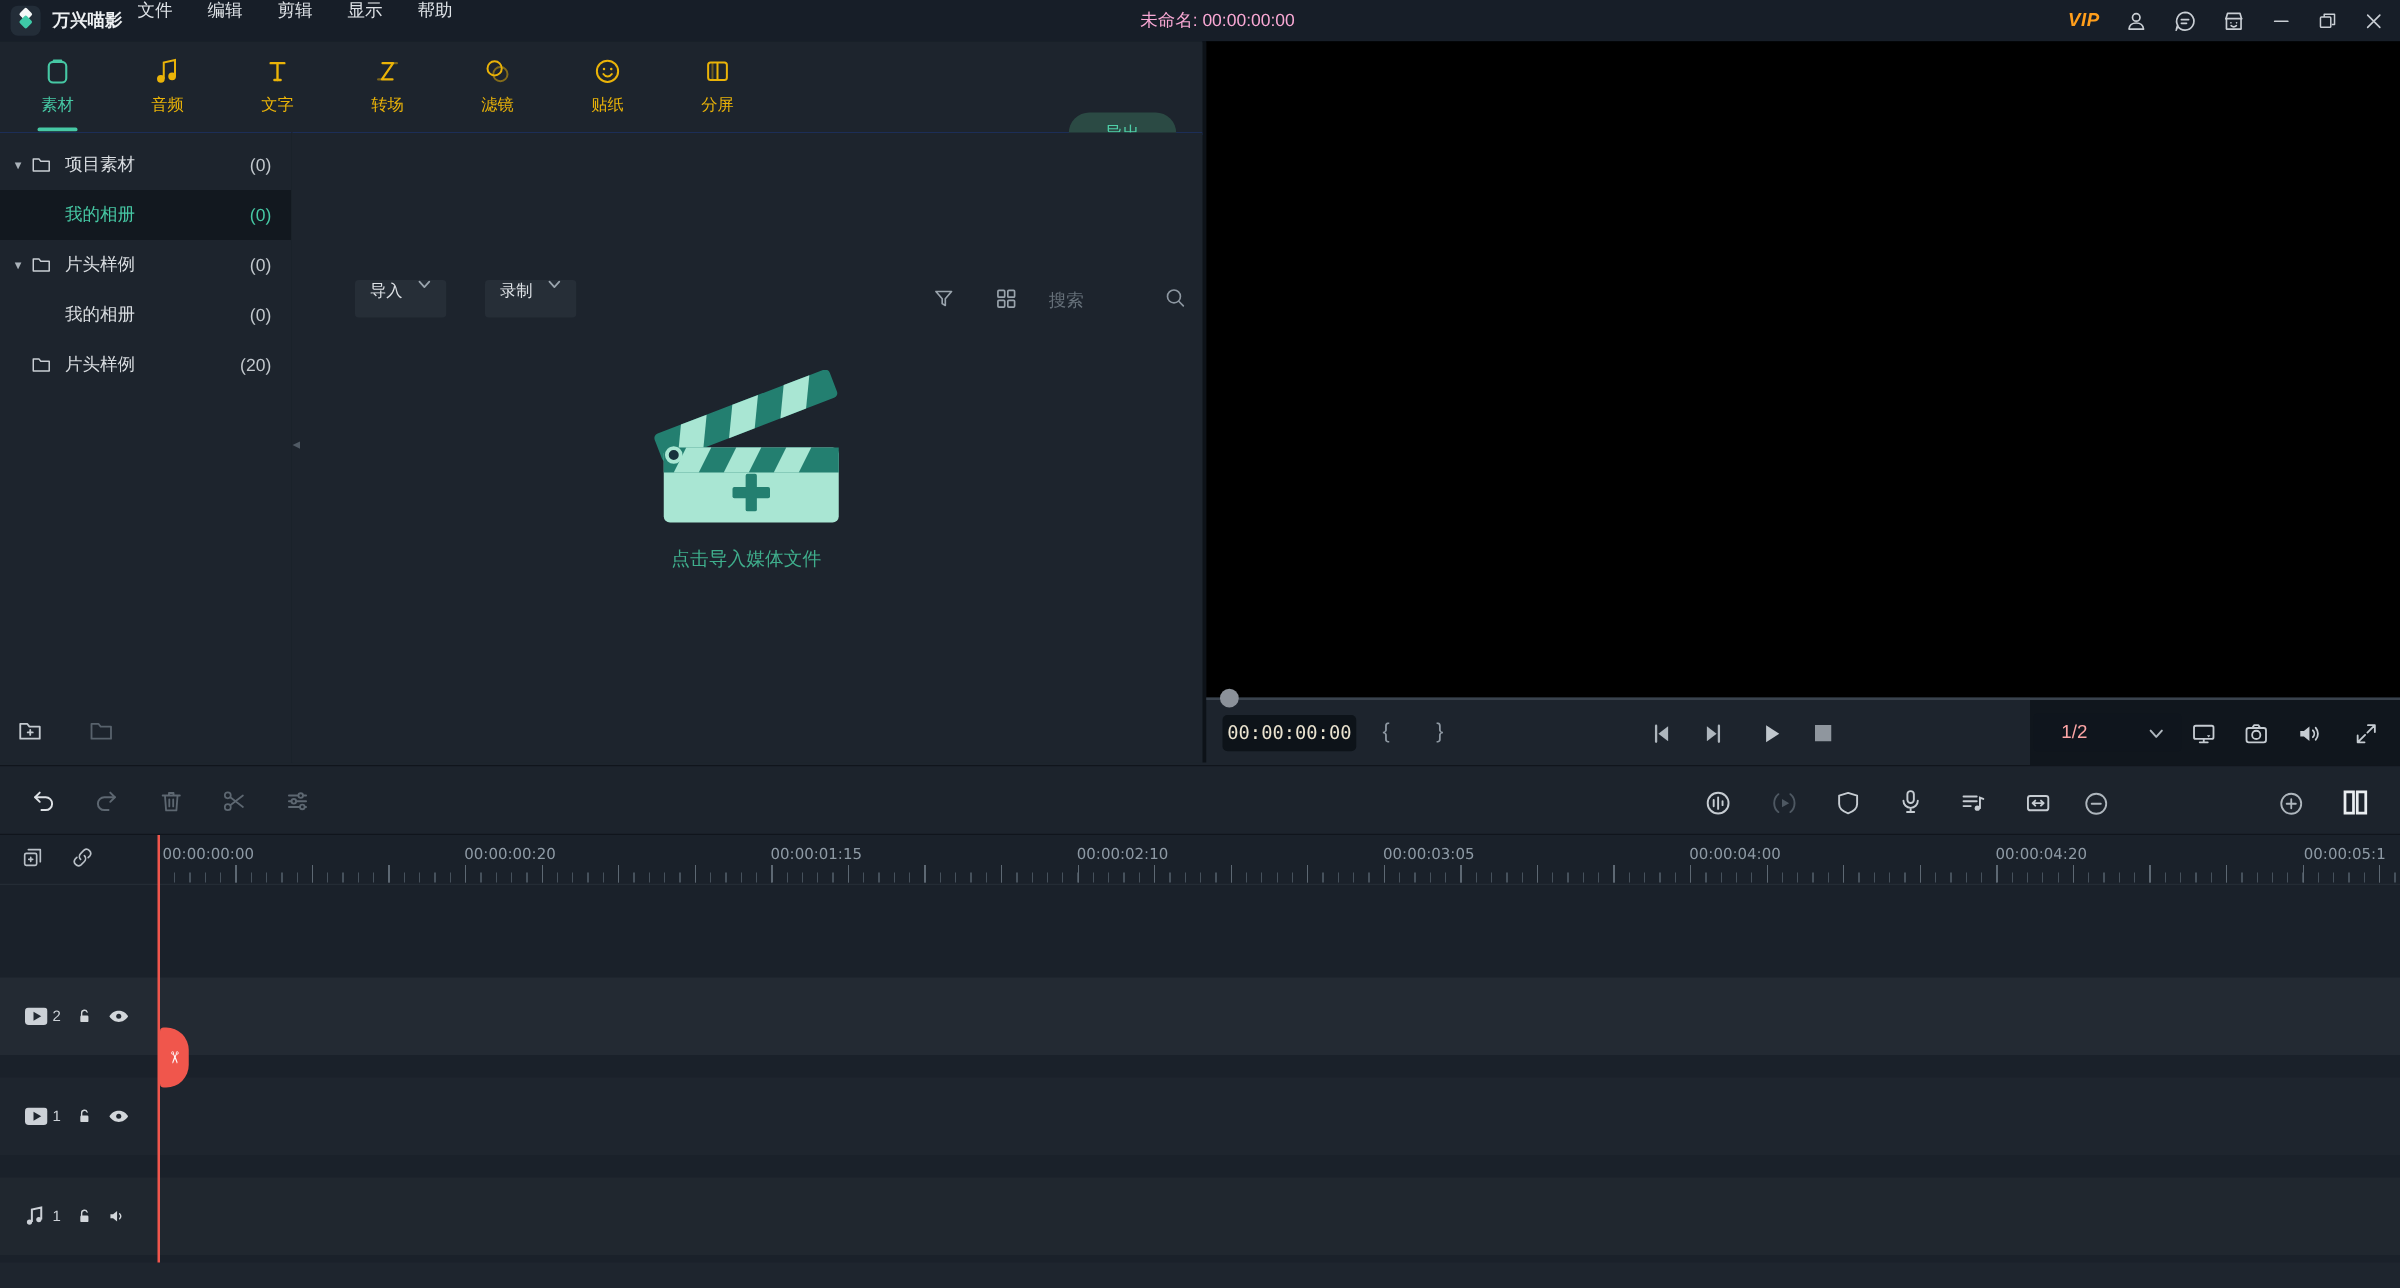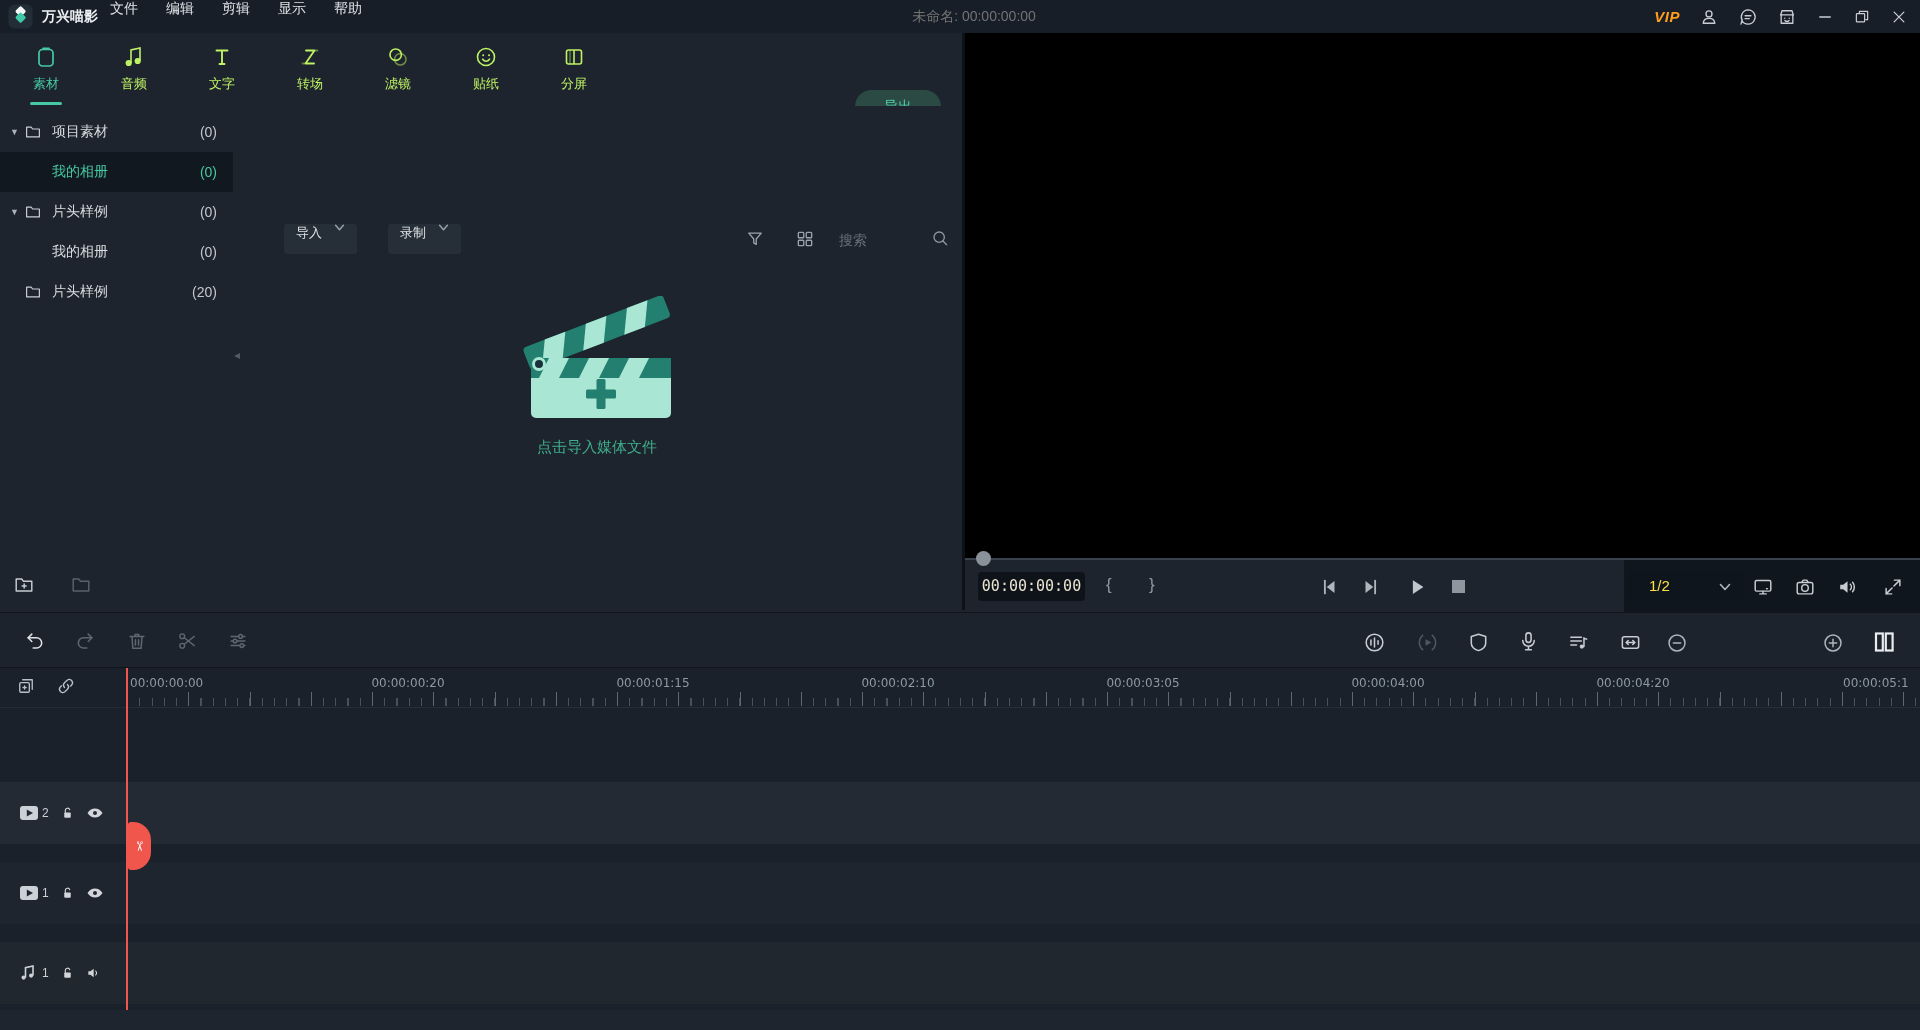--- a/index.html
+++ b/index.html
@@ -5,28 +5,28 @@
   html,body{margin:0;padding:0;width:1920px;height:1030px;overflow:hidden;background:#10161d;
     font-family:"Liberation Sans","DejaVu Sans",sans-serif;-webkit-font-smoothing:antialiased;}
   .abs{position:absolute;}
   .app{position:relative;width:1624px;height:1030px;background:#1d242d;}
   svg{display:block;}
   
   .topbar{left:0;top:0;width:1920px;height:33px;background:#171e28;border-bottom:1px solid #0d1218;}
   .menu{left:104px;top:0;height:33px;display:flex;gap:16px;align-items:flex-start;color:#dfe3e7;font-size:14px;}
   .menu span{padding:0 6px;cursor:default;}
   .appname{left:42px;top:0;height:33px;line-height:33px;color:#eef1f3;font-size:14px;font-weight:bold;}
-  .wintitle{left:974px;top:0;height:33px;line-height:33px;transform:translateX(-50%);color:#737373;font-size:14px;}
+  .wintitle{left:974px;top:0;height:33px;line-height:33px;transform:translateX(-50%);color:#f9a8d4;font-size:14px;}
   .topicons{right:12px;top:0;height:33px;display:flex;gap:19px;align-items:center;color:#c9ced4;}
   .viptext{font-style:italic;font-weight:bold;font-size:15px;color:#ff9e1b;letter-spacing:.5px;}
   
   .tabbar{left:0;top:33px;width:962px;height:73px;background:#1d242d;border-bottom:2px solid #1d4ed8;}
   .tabs{left:2px;top:0;display:flex;}
   .tab{width:88px;height:72px;display:flex;flex-direction:column;align-items:center;justify-content:center;gap:6px;
-       color:#bef264;font-size:13px;position:relative;cursor:default;}
+       color:#eab308;font-size:13px;position:relative;cursor:default;}
   .tab.active{color:#46c8a4;}
   .tab.active .underline{position:absolute;bottom:0;left:50%;transform:translateX(-50%);width:32px;height:3px;
        background:#46c8a4;border-radius:2px;}
   .export-btn{left:855px;top:57px;width:86px;height:33px;border-radius:17px;background:#2b4a44;color:#4fd0a8;
        font-size:14px;text-align:center;line-height:33px;cursor:pointer;}
   
   .sidebar{left:0;top:106px;width:233px;height:504px;background:#1d242d;border-right:1px solid #161c24;}
   .siderow{position:relative;height:40px;display:flex;align-items:center;color:#d9dde1;font-size:14px;}
   .siderow.selected{background:#12181f;color:#46c8a4;}
   .siderow .arrow{position:absolute;left:10px;font-size:9px;color:#aab2b9;}
@@ -42,21 +42,21 @@
   .empty-hint{color:#3fae8c;font-size:15px;}
   
   .video{left:965px;top:33px;width:955px;height:525px;background:#000;}
   .vdivider{left:962px;top:33px;width:3px;height:577px;background:#0d1218;}
   .scrubline{left:965px;top:558px;width:955px;height:2px;background:#39424d;}
   .scrubhandle{left:976px;top:551px;width:15px;height:15px;border-radius:50%;background:#8b9199;}
   .tcbox{left:978px;top:572px;width:107px;height:29px;background:#0d1319;border-radius:4px;color:#ebe4d0;
     font-family:"DejaVu Sans Mono",monospace;font-size:15px;text-align:center;line-height:29px;}
   .markbrace{top:570px;height:29px;line-height:29px;color:#8e98a2;font-size:17px;}
   .pagebox{left:1627px;top:571px;width:118px;height:30px;background:#0f151d;border-radius:3px;}
-  .pagebox .val{position:absolute;left:22px;top:0;height:30px;line-height:30px;color:#fde047;font-size:15px;}
+  .pagebox .val{position:absolute;left:22px;top:0;height:30px;line-height:30px;color:#fca5a5;font-size:15px;}
   .stopbtn{left:1452px;top:580px;width:13px;height:13px;background:#8f969e;}
   
   .toolbar{left:0;top:612px;width:1920px;height:56px;background:#1c232c;border-top:1px solid #10151c;
     border-bottom:1px solid #10151c;box-sizing:border-box;}
   
   .timeline{left:0;top:668px;width:1920px;height:362px;background:#1a212a;overflow:hidden;}
   .rlabel{position:absolute;top:8px;color:#8d99a4;font-size:12px;font-family:"DejaVu Sans","Liberation Sans",sans-serif;
     transform:translateX(-50%);white-space:nowrap;}
   .rlabel.edge{transform:none;}
   .ticks{position:absolute;left:127px;right:0;top:24px;height:14px;}

